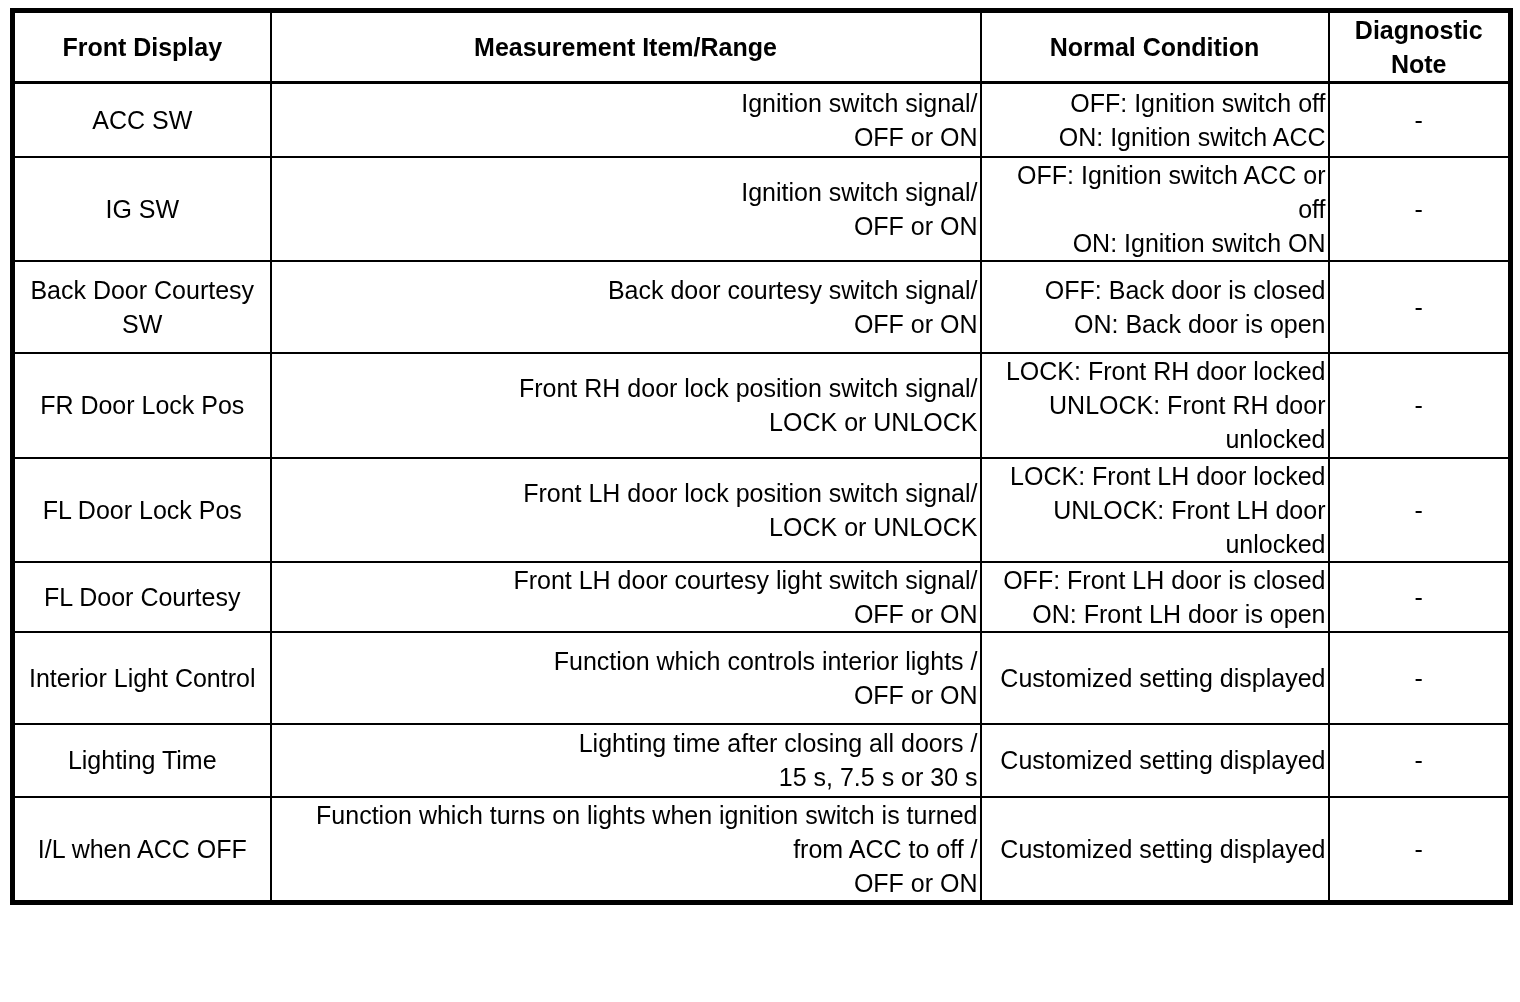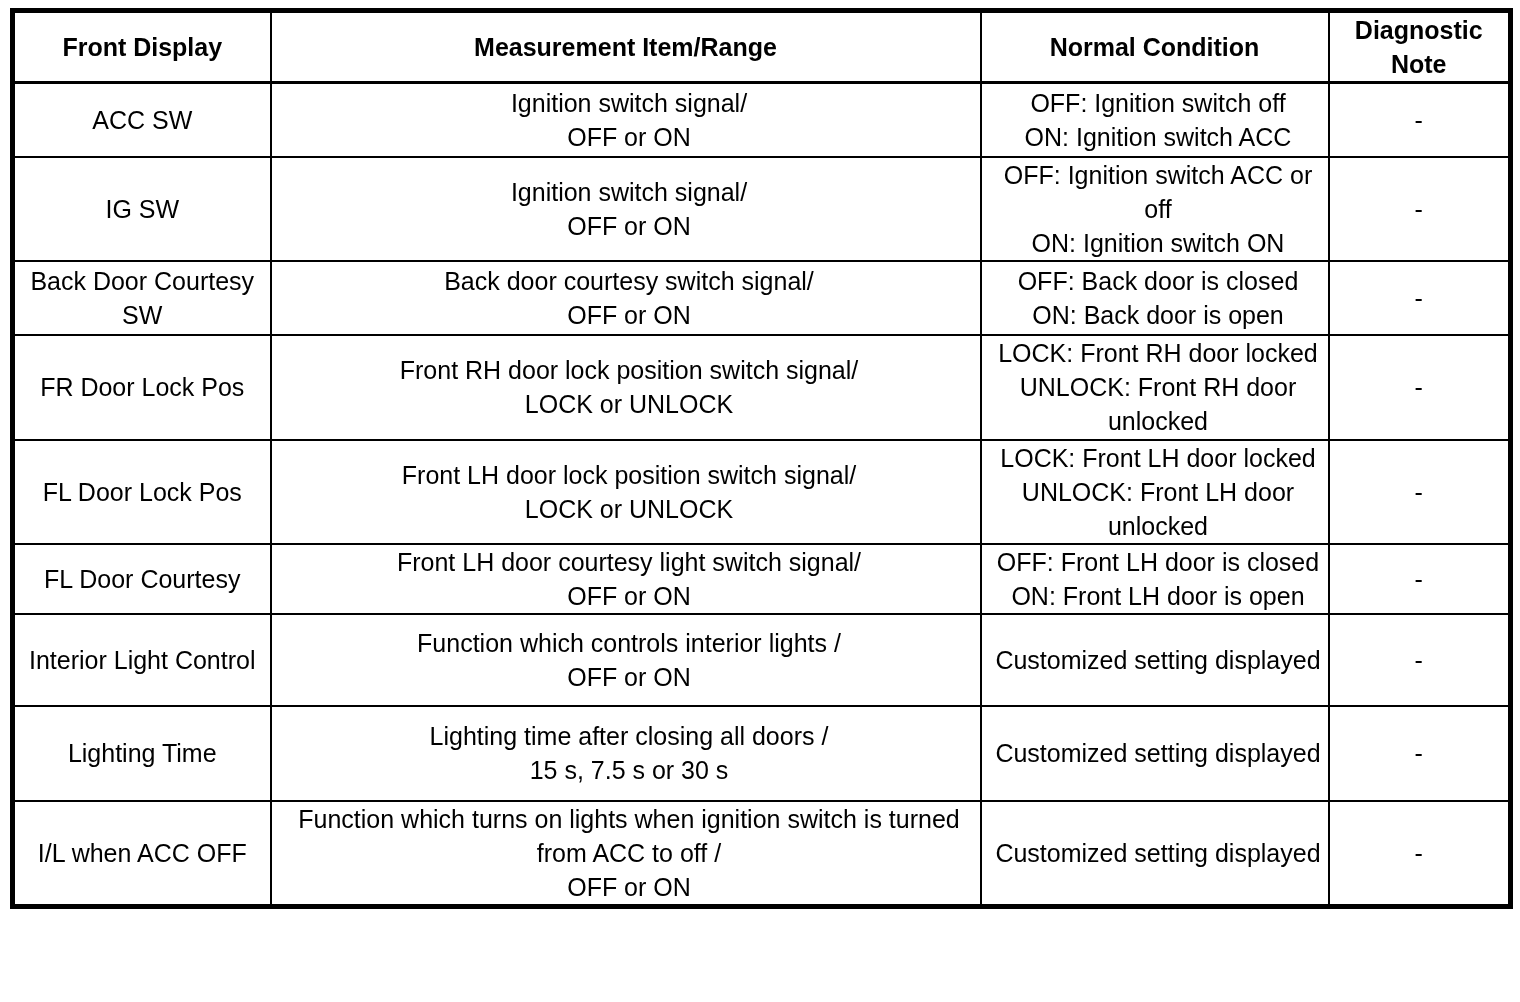--- a/index.html
+++ b/index.html
@@ -32,32 +32,32 @@
     overflow: hidden;
     vertical-align: middle;
     padding: 0 6px;
   }
   thead th {
     font-weight: bold;
     text-align: center;
     border-bottom: 3px solid #000000;
   }
   td.cell-center { text-align: center; padding: 0 4px; }
-  td.cell-left   { text-align: center;   padding: 0 2px 0 9px; margin-top: 6px; }
+  td.cell-left   { text-align: right;   padding: 0 2px 0 9px; margin-top: 6px; }
   tr.hdr { height: 68px; }
   tr.r0  { height: 74px; }
   tr.r1  { height: 98px; }
-  tr.r2  { height: 74px; }
+  tr.r2  { height: 92px; }
   tr.r3  { height: 105px; }
   tr.r4  { height: 70px; }
   tr.r5  { height: 103px; }
   tr.r6  { height: 60px; }
   tr.r7  { height: 92px; }
   tr.r8  { height: 72px; }
-  tr.r9  { height: 95px; }
+  tr.r9  { height: 73px; }
   tr.r10 { height: 97px; }
 </style>
 </head>
 <body>
 
 <table class="data-table">
   <colgroup>
     <col class="c1">
       <col class="c2">
       <col class="c3">

